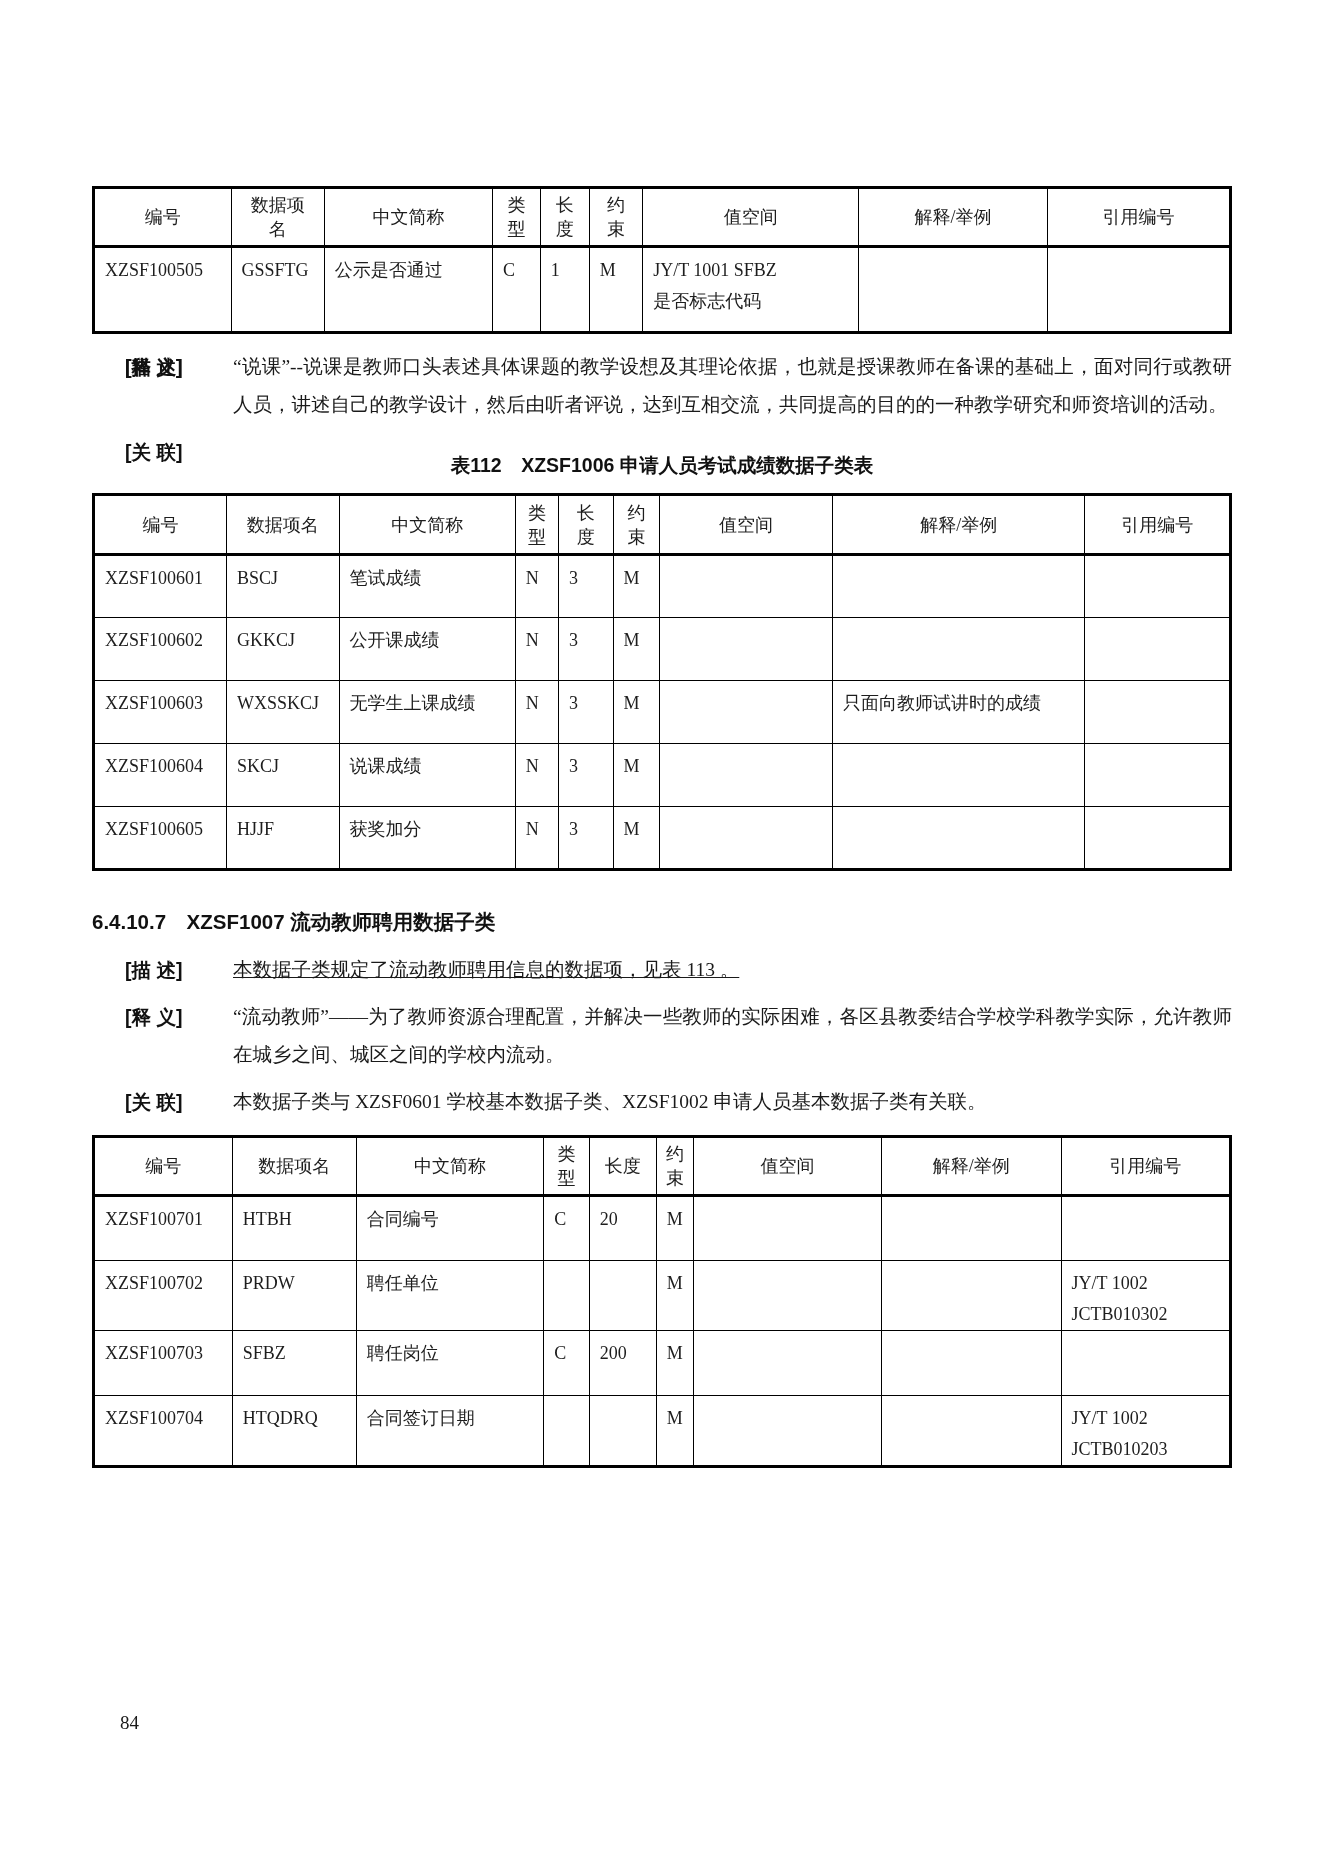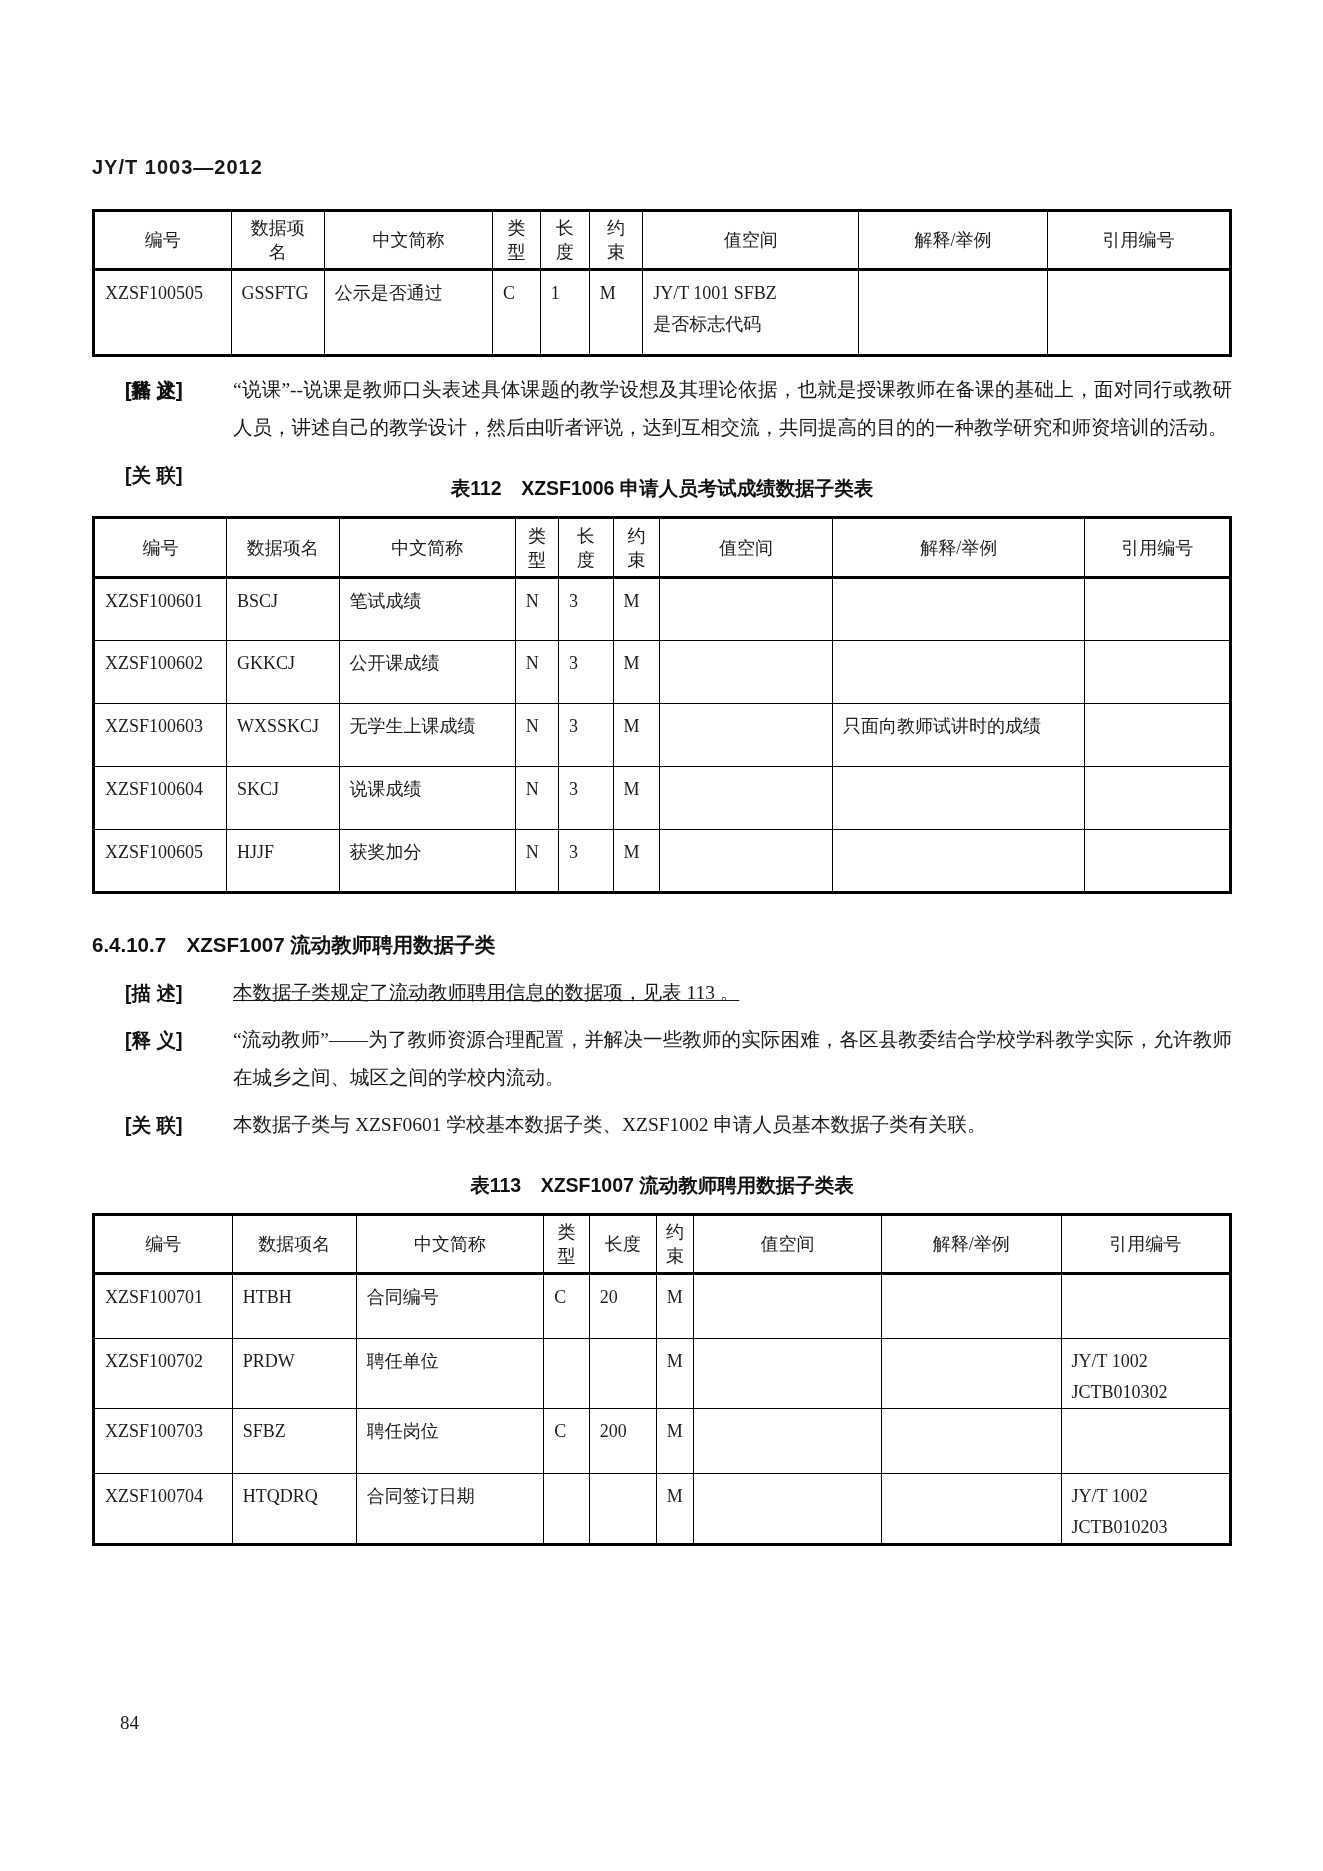--- a/index.html
+++ b/index.html
@@ -61,21 +61,20 @@
   .pagenum{
     position:absolute;left:120px;top:1712px;
     font-size:19px;color:#1a1a1a;
   }
 </style>
 </head>
 <body>
 
 <div class="content">
 
-  <div class="doc-code">JY/T 1003—2012</div>
 
   <table class="dtable t-cont">
       <colgroup>
         <col style="width: 12.1%;">
         <col style="width: 8.2%;">
         <col style="width: 14.8%;">
         <col style="width: 4.2%;">
         <col style="width: 4.3%;">
         <col style="width: 4.7%;">
         <col style="width: 19%;">
@@ -224,21 +223,20 @@
   </div>
   <div class="para">
     <span class="lbl">[释 义]</span>
     <span>“流动教师”——为了教师资源合理配置，并解决一些教师的实际困难，各区县教委结合学校学科教学实际，允许教师在城乡之间、城区之间的学校内流动。</span>
   </div>
   <div class="para">
     <span class="lbl">[关 联]</span>
     <span>本数据子类与 XZSF0601 学校基本数据子类、XZSF1002 申请人员基本数据子类有关联。</span>
   </div>
 
-  <div class="tcaption">表113　XZSF1007 流动教师聘用数据子类表</div>
 
   <table class="dtable t-113" style="margin-top:14px;">
       <colgroup>
         <col style="width: 12.2%;">
         <col style="width: 10.9%;">
         <col style="width: 16.5%;">
         <col style="width: 4%;">
         <col style="width: 5.9%;">
         <col style="width: 3.3%;">
         <col style="width: 16.5%;">

